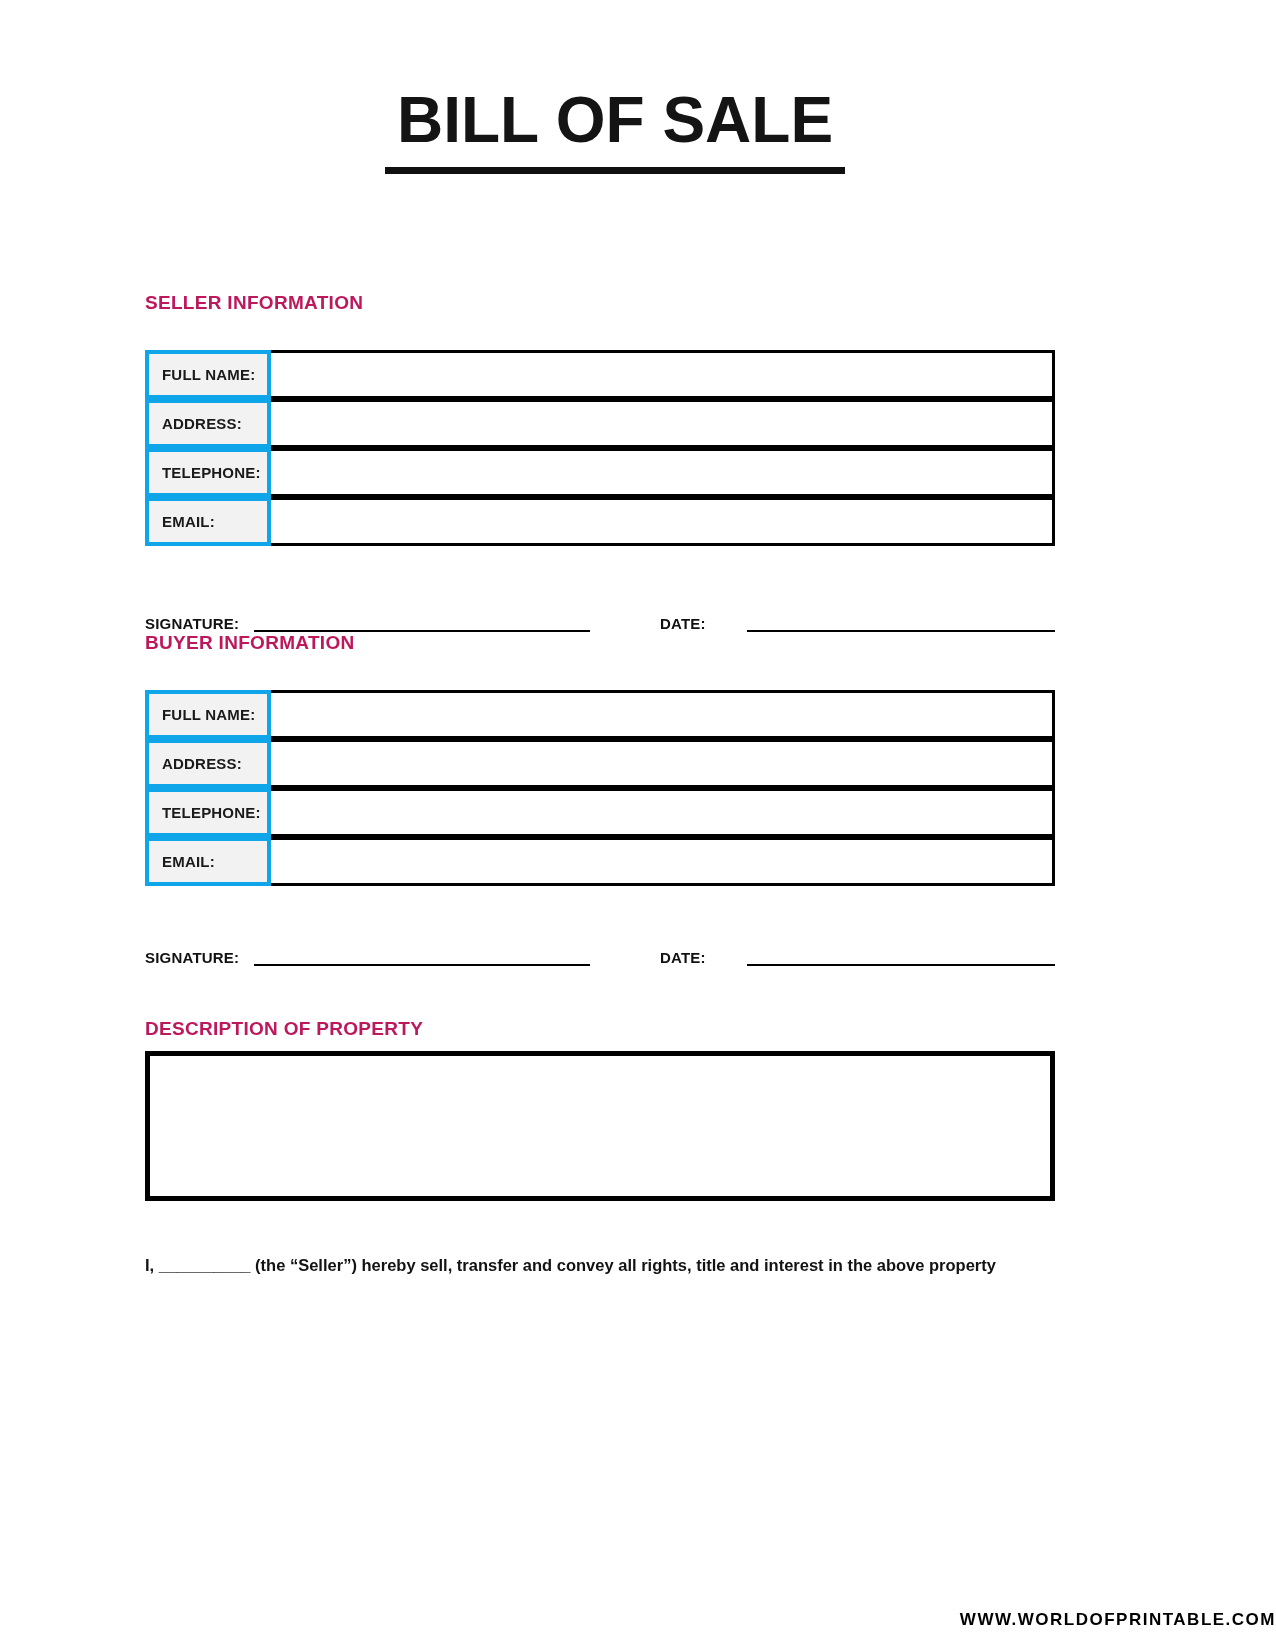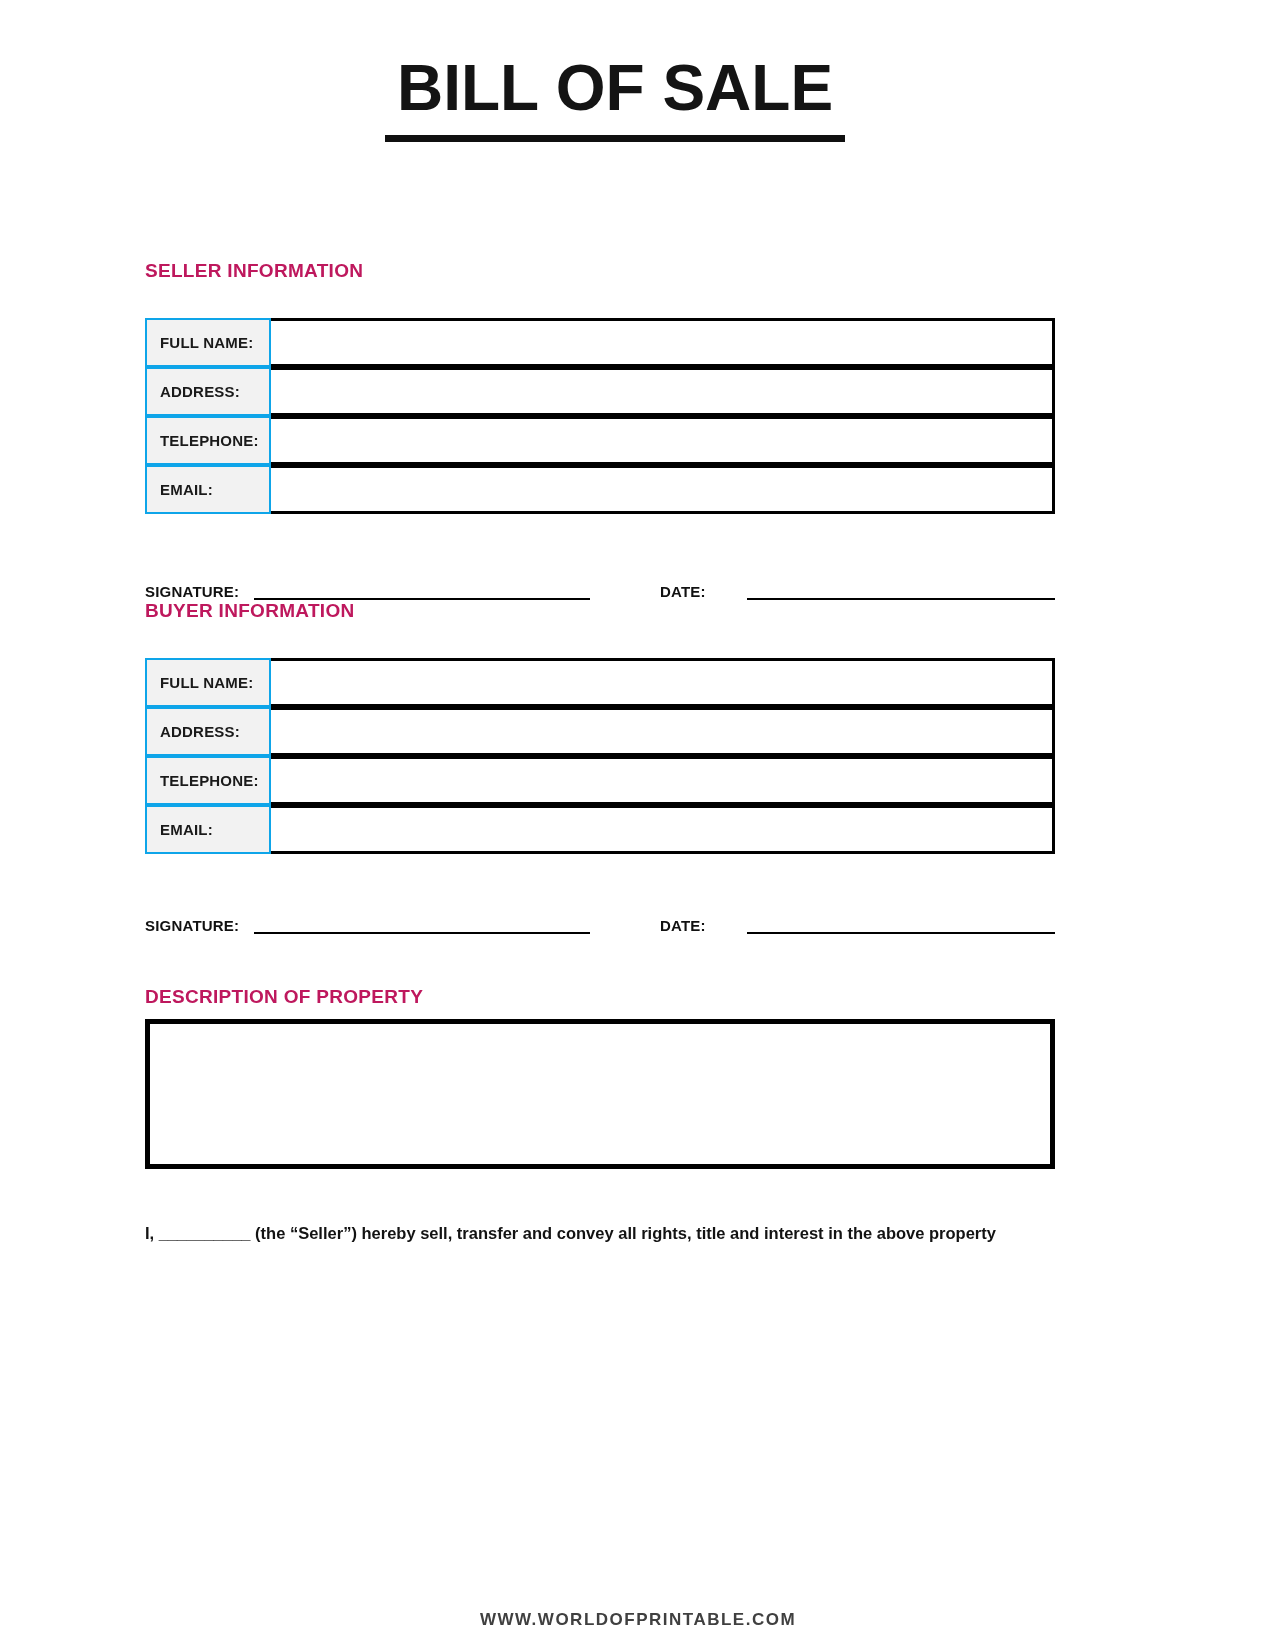--- a/index.html
+++ b/index.html
@@ -6,21 +6,21 @@
   body {
     width: 1276px;
     height: 1651px;
     background: #ffffff;
     position: relative;
     font-family: "Liberation Sans", sans-serif;
     color: #111111;
     overflow: hidden;
   }
   .doc-header {
-    padding-top: 56px;
+    padding-top: 88px;
     width: 1230px;
     text-align: center;
   }
   .doc-title {
     margin: 0;
     font-size: 64px;
     line-height: 1;
     font-weight: bold;
     letter-spacing: 0px;
     color: #141414;
@@ -41,21 +41,21 @@
     font-weight: bold;
     letter-spacing: 0.3px;
     color: #be185d;
   }
   .info-table { width: 910px; }
   .info-row { display: flex; align-items: stretch; height: 49px; }
   .info-label {
     box-sizing: border-box;
     width: 126px;
     background: #f2f2f2;
-    border: 2px solid #0ea5e9;
+    border: 4px solid #0ea5e9;
     display: flex;
     align-items: center;
     padding-left: 13px;
     font-size: 15px;
     font-weight: bold;
     letter-spacing: 0.2px;
     color: #1a1a1a;
   }
   .info-value {
     box-sizing: border-box;
@@ -105,25 +105,25 @@
     font-weight: bold;
     line-height: 1.75;
     color: #131313;
   }
   .declaration .decl-line { display: block; }
   .doc-footer {
     position: absolute;
     left: 0;
     top: 1610px;
     width: 100%;
-    text-align: center;
+    text-align: right;
     font-size: 17px;
     font-weight: bold;
     letter-spacing: 1.5px;
-    color: #404040;
+    color: #000000;
   }
 </style>
 </head>
 <body>
 
 <div class="doc-header">
   <h1 class="doc-title">BILL OF SALE</h1>
   <div class="title-rule"></div>
 </div>
 

